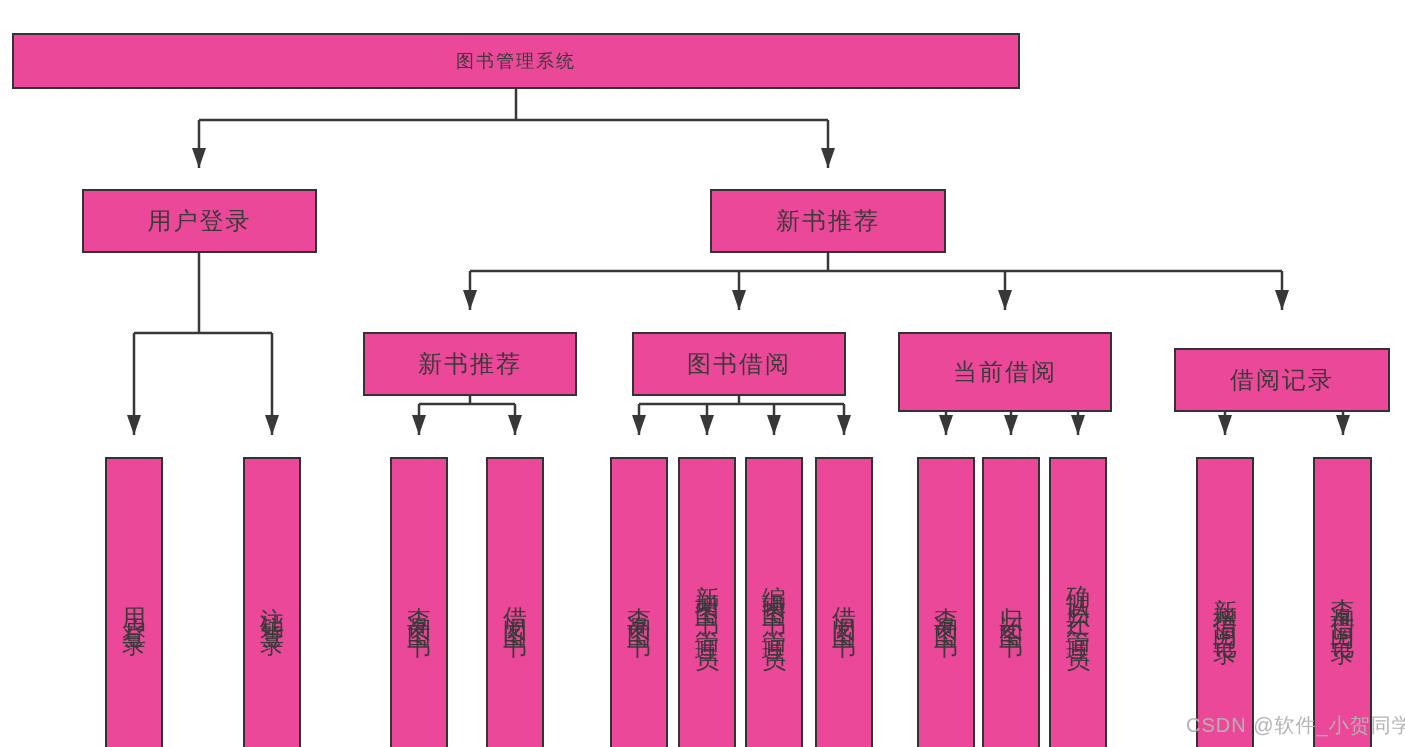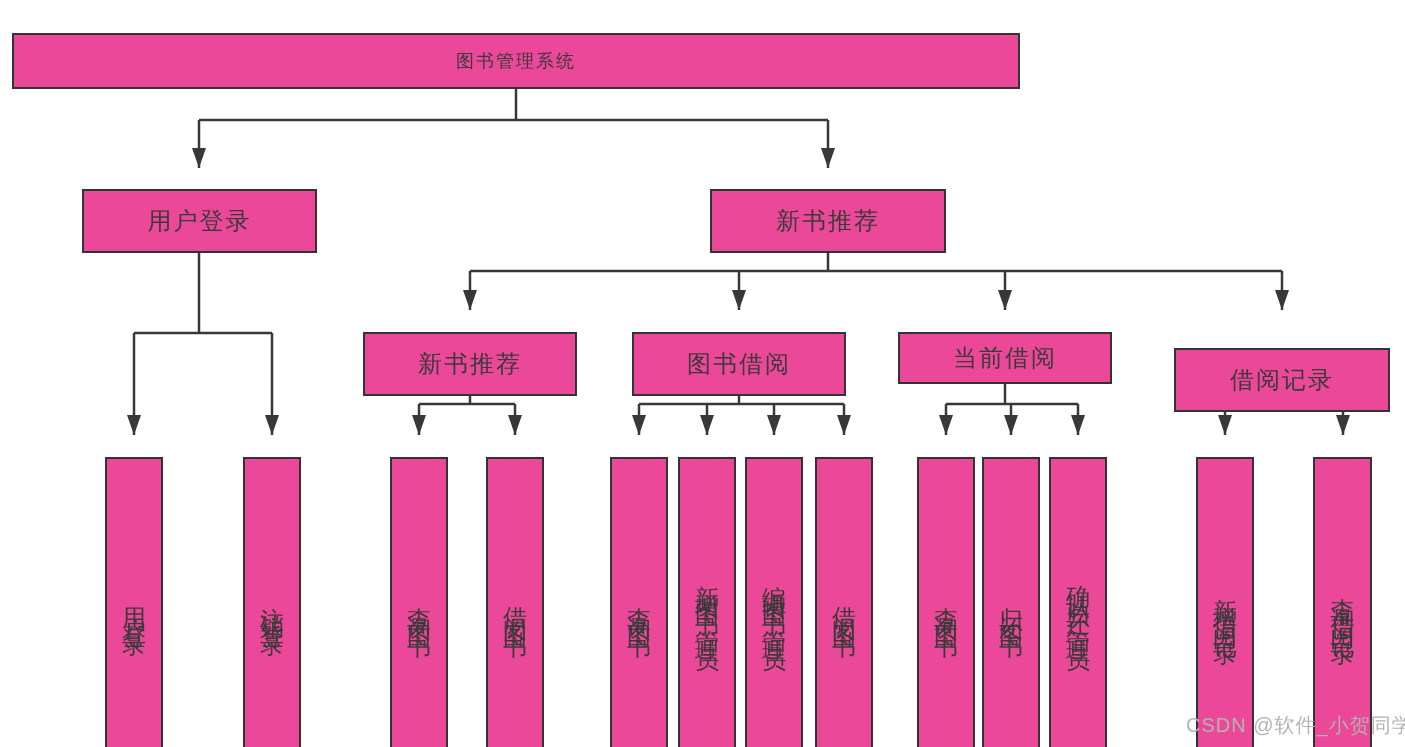--- a/index.html
+++ b/index.html
@@ -94,21 +94,21 @@
   <div class="box" style="left:710px;top:169px;width:236px;height:64px">
     <span class="lbl">新书推荐</span>
   </div>
 
   <div class="box" style="left:363px;top:312px;width:214px;height:64px">
     <span class="lbl">新书推荐</span>
   </div>
   <div class="box" style="left:632px;top:312px;width:214px;height:64px">
     <span class="lbl">图书借阅</span>
   </div>
-  <div class="box" style="left:898px;top:312px;width:214px;height:52px">
+  <div class="box" style="left:898px;top:312px;width:214px;height:80px">
     <span class="lbl">当前借阅</span>
   </div>
   <div class="box" style="left:1174px;top:328px;width:216px;height:64px">
     <span class="lbl">借阅记录</span>
   </div>
 
   <div class="box v" style="left:105px;top:437px;width:58px;height:298px">
     <span class="lbl">用户登录</span>
   </div>
   <div class="box v" style="left:243px;top:437px;width:58px;height:298px">

